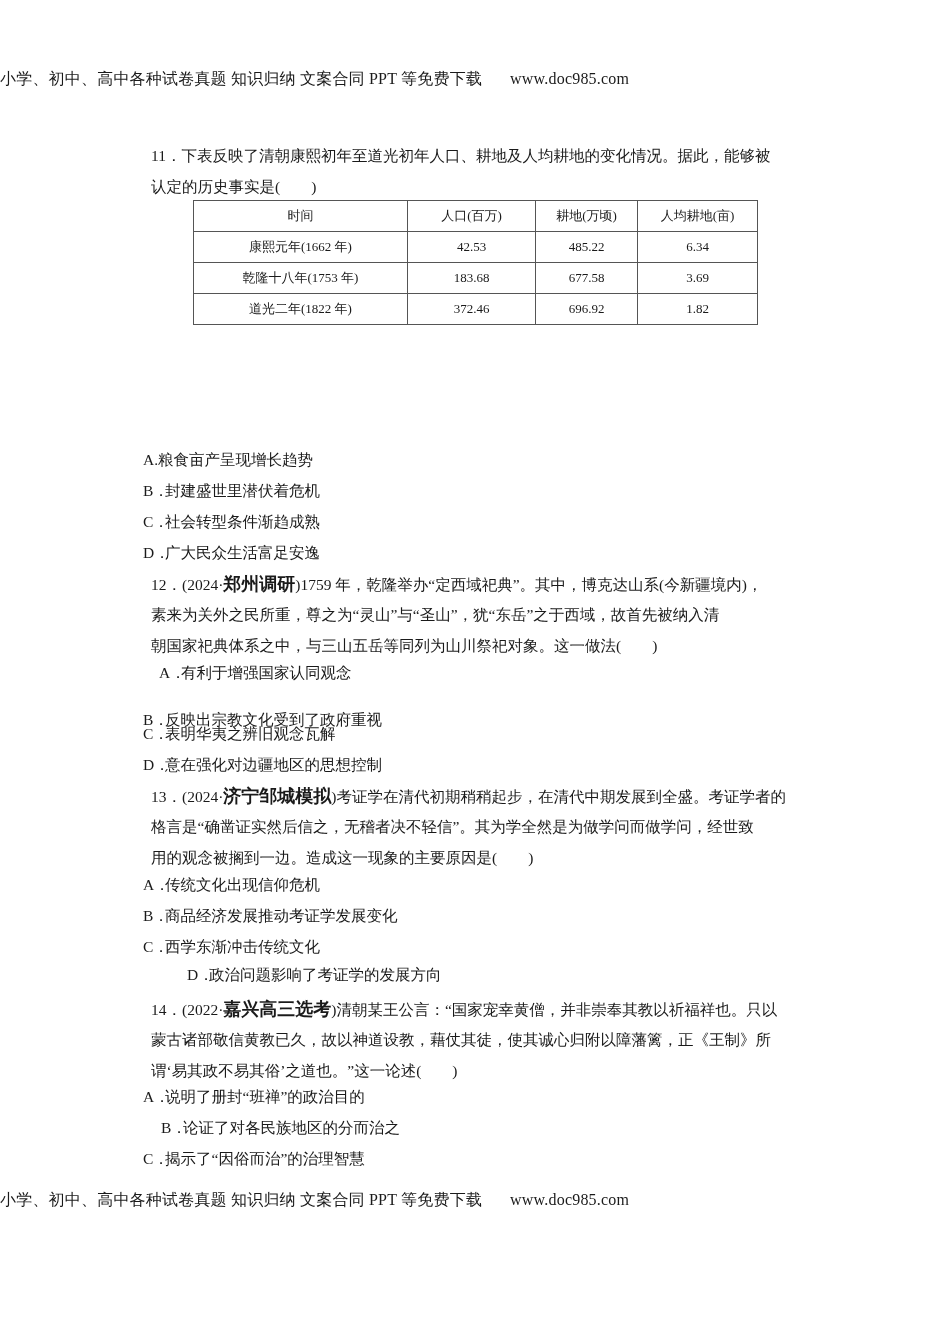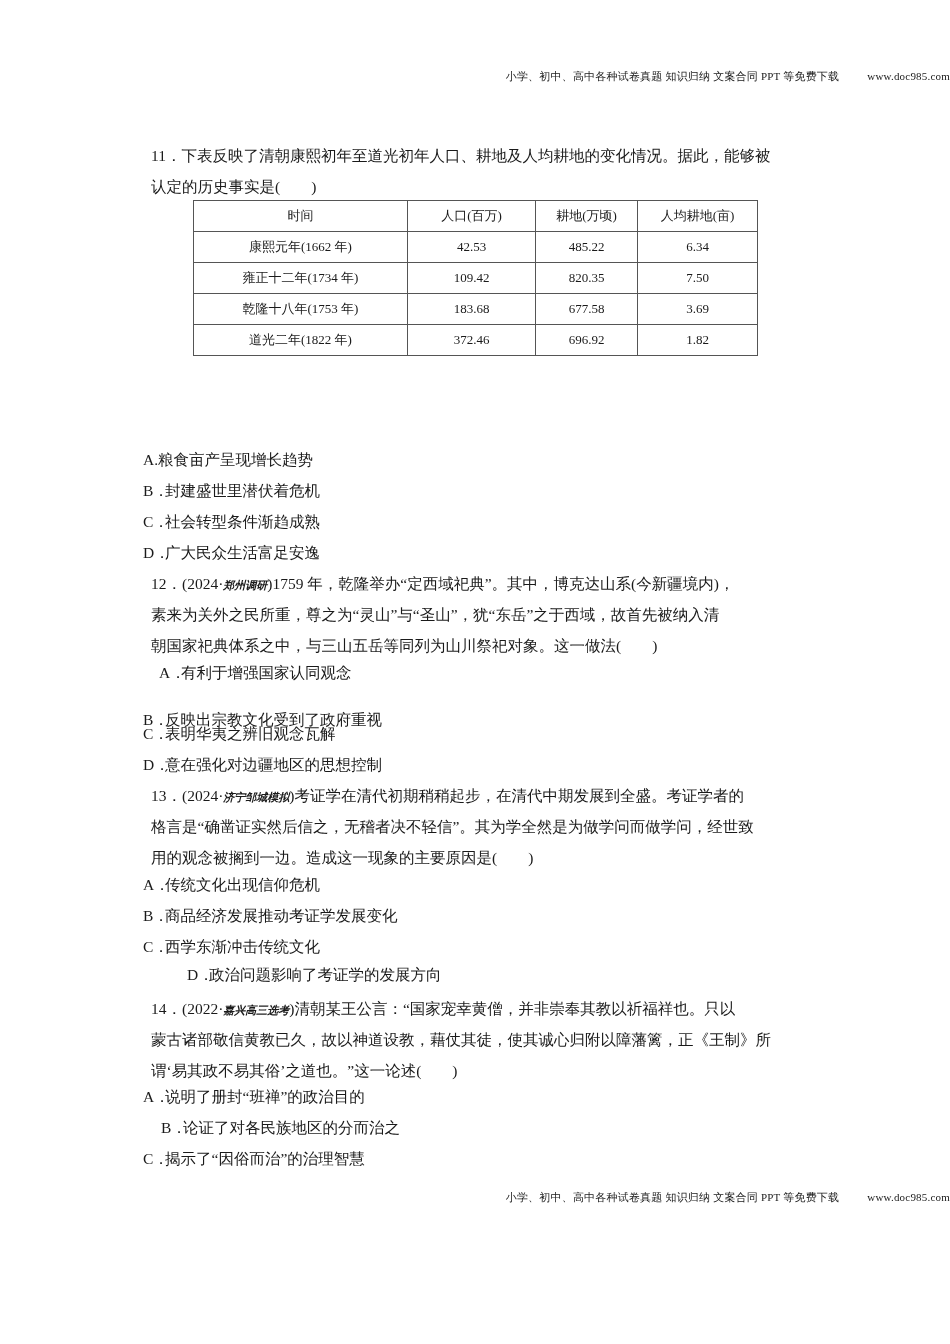--- a/index.html
+++ b/index.html
@@ -1,25 +1,25 @@
 <!DOCTYPE html>
 <html><head>
 <meta charset="utf-8">
 <style>
   html, body { margin:0; padding:0; background:#ffffff; }
   body { width:950px; height:1344px; position:relative; overflow:hidden;
          font-family:"Liberation Serif","DejaVu Serif",serif; color:#1a1a1a; }
-  .header, .footer { position:absolute; left:0; width:950px; text-align:right;
-         font-size:11px; letter-spacing:0.2px; }
+  .header, .footer { position:absolute; left:0; width:950px; text-align:left;
+         font-size:16px; letter-spacing:0.2px; }
   .header { top:69px; }
   .footer { top:1190px; }
   .header .url, .footer .url { margin-left:28px; }
   .content { position:absolute; left:151px; top:140px; width:668px; font-size:15.5px; }
   .line { height:31px; line-height:31px; white-space:nowrap; }
-  .bold-src { font-family:"DejaVu Sans","Liberation Sans",sans-serif; font-weight:bold; font-size:11px;font-style:italic; }
+  .bold-src { font-family:"DejaVu Sans","Liberation Sans",sans-serif; font-weight:bold; font-size:18px; }
   table.data { position:absolute; left:193px; top:200px; border-collapse:collapse;
          font-size:13px; }
   table.data td { border:1px solid #555; height:30px; padding:0; text-align:center; vertical-align:middle; }
   .c1 { width:213px; } .c2 { width:127px; } .c3 { width:101px; } .c4 { width:119px; }
   .opt { position:absolute; left:143px; font-size:15.5px; line-height:31px; white-space:nowrap; }
   .opt .lab { display:inline-block; width:22px; }
 </style>
 </head>
 <body>
 
@@ -38,26 +38,20 @@
     <td class="c1">时间</td>
     <td class="c2">人口(百万)</td>
     <td class="c3">耕地(万顷)</td>
     <td class="c4">人均耕地(亩)</td>
   </tr>
   <tr>
     <td>康熙元年(1662 年)</td>
     <td>42.53</td>
     <td>485.22</td>
     <td>6.34</td>
-  </tr>
-  <tr>
-    <td>雍正十二年(1734 年)</td>
-    <td>109.42</td>
-    <td>820.35</td>
-    <td>7.50</td>
   </tr>
   <tr>
     <td>乾隆十八年(1753 年)</td>
     <td>183.68</td>
     <td>677.58</td>
     <td>3.69</td>
   </tr>
   <tr>
     <td>道光二年(1822 年)</td>
     <td>372.46</td>

